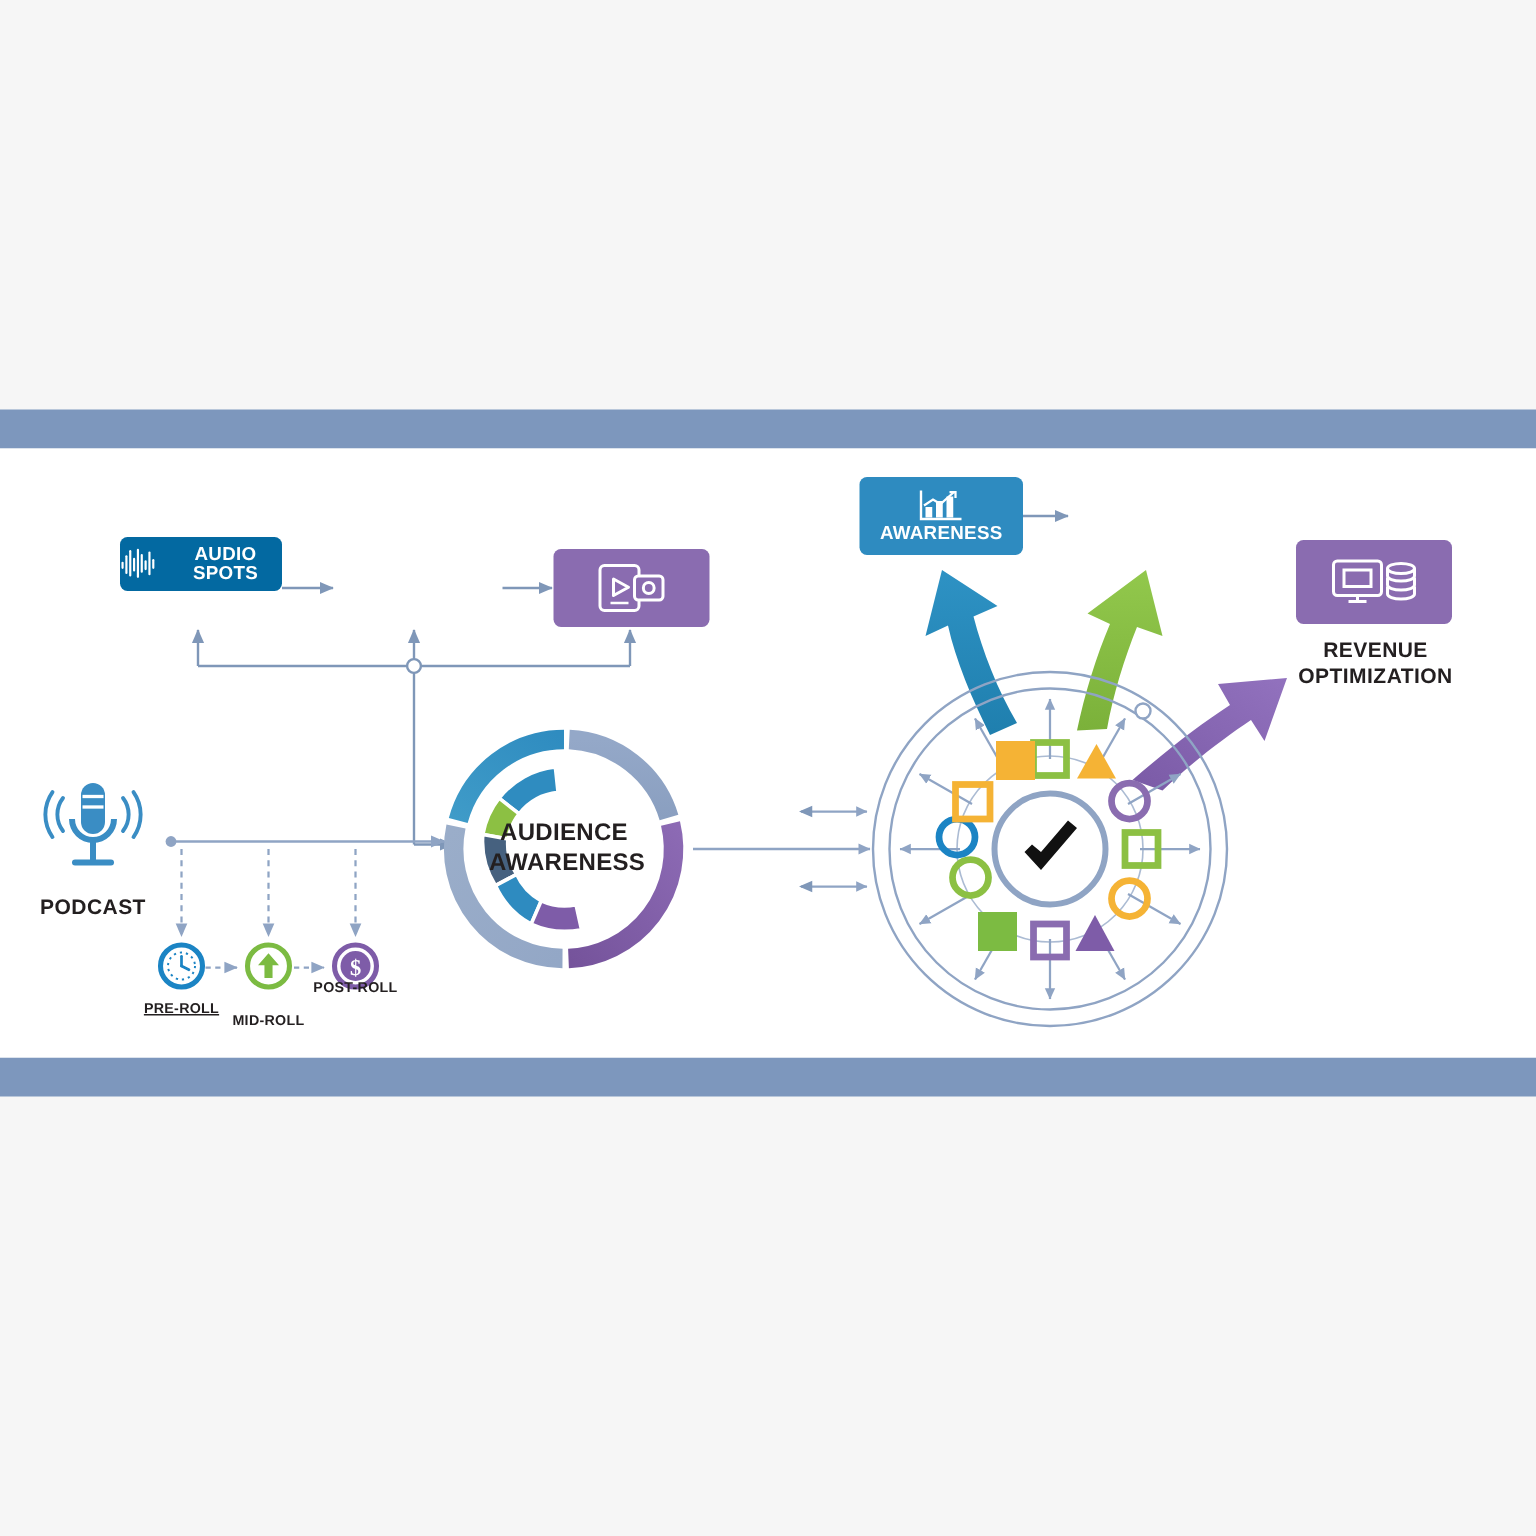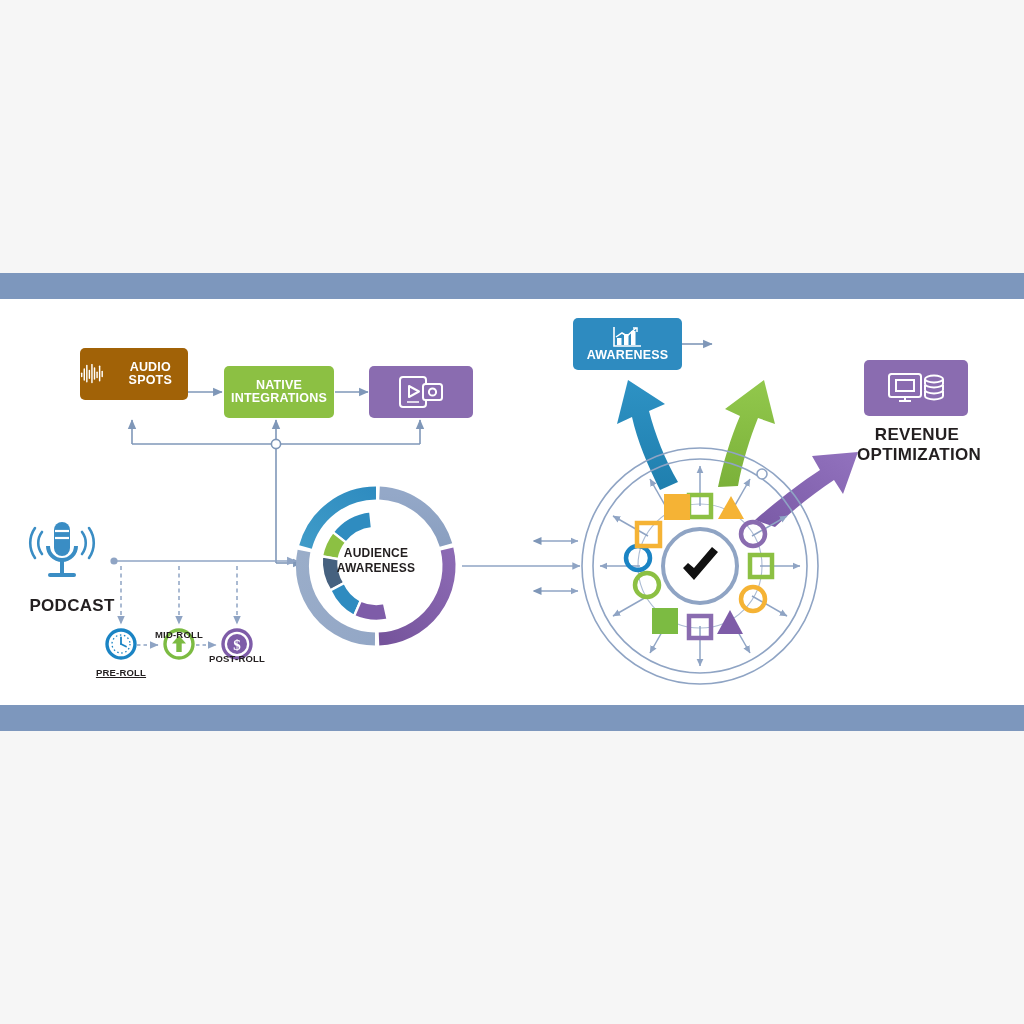--- a/index.html
+++ b/index.html
@@ -50,33 +50,33 @@
   .nb-col { flex-direction: column; gap: 1px; }
 
   .svg-layer {
     position: absolute; left: 0; top: 0;
     width: 1024px; height: 1024px;
     pointer-events: none;
   }
 
   .capt {
     position: absolute;
-    font-size: 17px;
+    font-size: 14px;
     font-weight: bold;
     color: #231f20;
     text-align: center;
     letter-spacing: .3px;
     line-height: 1.18;
   }
   .capt-sm { font-size: 9.5px; letter-spacing: .2px; }
 
   .donut-center-text {
     position: absolute;
     text-align: center;
-    font-size: 12px;
+    font-size: 16px;
     font-weight: bold;
     color: #231f20;
     line-height: 1.25;
     letter-spacing: .2px;
   }
 </style>
 </head>
 <body>
 
 <div id="canvas">
@@ -241,40 +241,37 @@
       <circle cx="-53" cy="19" r="12" fill="none" stroke="#8cc043" stroke-width="4.5"></circle>
 
       <circle cx="-62" cy="-8" r="12" fill="none" stroke="#1b84c4" stroke-width="4.5"></circle>
 
       <rect x="-63" y="-43" width="23" height="23" fill="none" stroke="#f5b335" stroke-width="4.5"></rect>
 
       <rect x="-36" y="-72" width="26" height="26" fill="#f5b335"></rect>
     </g>
   </svg>
 
-  <div class="nodebox nb-row" style="left:80px; top:348px; width:108px; height:52px; background:#a16207;">
+  <div class="nodebox nb-row" style="left:80px; top:358px; width:108px; height:36px; background:#0369a1;">
     <svg width="30" height="26" viewBox="0 0 30 26">
       <g stroke="#ffffff" stroke-width="1.7" stroke-linecap="round">
         <line x1="2" y1="12" x2="2" y2="16"></line>
         <line x1="5" y1="7" x2="5" y2="20"></line>
         <line x1="8" y1="3" x2="8" y2="22"></line>
         <line x1="11" y1="9" x2="11" y2="18"></line>
         <line x1="14" y1="2" x2="14" y2="23"></line>
         <line x1="17" y1="6" x2="17" y2="19"></line>
         <line x1="20" y1="11" x2="20" y2="17"></line>
         <line x1="23" y1="4" x2="23" y2="21"></line>
         <line x1="26" y1="10" x2="26" y2="16"></line>
       </g>
     </svg>
     <span class="bx-label">AUDIO SPOTS</span>
   </div>
 
-  <div class="nodebox nb-row" style="left:224px; top:366px; width:110px; height:52px; background:#8cc043;">
-    <span class="bx-label">NATIVE INTEGRATIONS</span>
-  </div>
 
   <div class="nodebox nb-row" style="left:369px; top:366px; width:104px; height:52px; background:#8a6cb0;">
     <svg width="48" height="34" viewBox="0 0 48 34">
       <rect x="3" y="2" width="26" height="30" rx="3" fill="none" stroke="#ffffff" stroke-width="2"></rect>
       <path d="M 12,11 L 22,16.5 L 12,22 Z" fill="none" stroke="#ffffff" stroke-width="2" stroke-linejoin="round"></path>
       <line x1="10" y1="27" x2="22" y2="27" stroke="#ffffff" stroke-width="1.6"></line>
       <rect x="26" y="9" width="19" height="16" rx="2.5" fill="#8a6cb0" stroke="#ffffff" stroke-width="2"></rect>
       <circle cx="35.5" cy="17" r="3.6" fill="none" stroke="#ffffff" stroke-width="2"></circle>
     </svg>
   </div>
@@ -292,39 +289,39 @@
         <line x1="37" y1="20" x2="51" y2="20"></line>
       </g>
       <g fill="none" stroke="#3a8dc4" stroke-width="2.6" stroke-linecap="round">
         <path d="M 24,14 a 18,18 0 0 0 0,22"></path>
         <path d="M 17,10 a 26,26 0 0 0 0,30"></path>
         <path d="M 64,14 a 18,18 0 0 1 0,22"></path>
         <path d="M 71,10 a 26,26 0 0 1 0,30"></path>
       </g>
     </svg>
   </div>
-  <div class="capt" style="left:20px; top:596px; width:104px;">PODCAST</div>
+  <div class="capt" style="left:10px; top:596px; width:104px;">PODCAST</div>
 
   <div style="position:absolute; left:104px; top:627px; width:34px; height:34px;">
     <svg width="34" height="34" viewBox="0 0 34 34">
       <circle cx="17" cy="17" r="14" fill="none" stroke="#1b84c4" stroke-width="3.4"></circle>
       <circle cx="17" cy="17" r="9" fill="none" stroke="#1b84c4" stroke-width="1.3" stroke-dasharray="1.5 2.6"></circle>
       <line x1="17" y1="17" x2="17" y2="10.5" stroke="#1b84c4" stroke-width="1.8" stroke-linecap="round"></line>
       <line x1="17" y1="17" x2="22" y2="19.5" stroke="#1b84c4" stroke-width="1.8" stroke-linecap="round"></line>
     </svg>
   </div>
   <div class="capt capt-sm" style="left:89px; top:667px; width:64px;text-decoration:underline;">PRE-ROLL</div>
 
   <div style="position:absolute; left:162px; top:627px; width:34px; height:34px;">
     <svg width="34" height="34" viewBox="0 0 34 34">
       <circle cx="17" cy="17" r="14" fill="none" stroke="#7cbb42" stroke-width="3.4"></circle>
       <path d="M 17,8.5 L 24,16.5 L 19.7,16.5 L 19.7,25 L 14.3,25 L 14.3,16.5 L 10,16.5 Z" fill="#7cbb42"></path>
     </svg>
   </div>
-  <div class="capt capt-sm" style="left:147px; top:629px; width:64px;">MID-ROLL</div>
+  <div class="capt capt-sm" style="left:147px; top:675px; width:64px;">MID-ROLL</div>
 
   <div style="position:absolute; left:220px; top:627px; width:34px; height:34px;">
     <svg width="34" height="34" viewBox="0 0 34 34">
       <circle cx="17" cy="17" r="14" fill="none" stroke="#7e5ca8" stroke-width="3.4"></circle>
       <circle cx="17" cy="17" r="10" fill="#7e5ca8"></circle>
       <text x="17" y="23" text-anchor="middle" font-family="Liberation Serif, serif" font-size="15" font-weight="bold" fill="#ffffff">$</text>
     </svg>
   </div>
   <div class="capt capt-sm" style="left:205px; top:653px; width:64px;">POST-ROLL</div>
 

